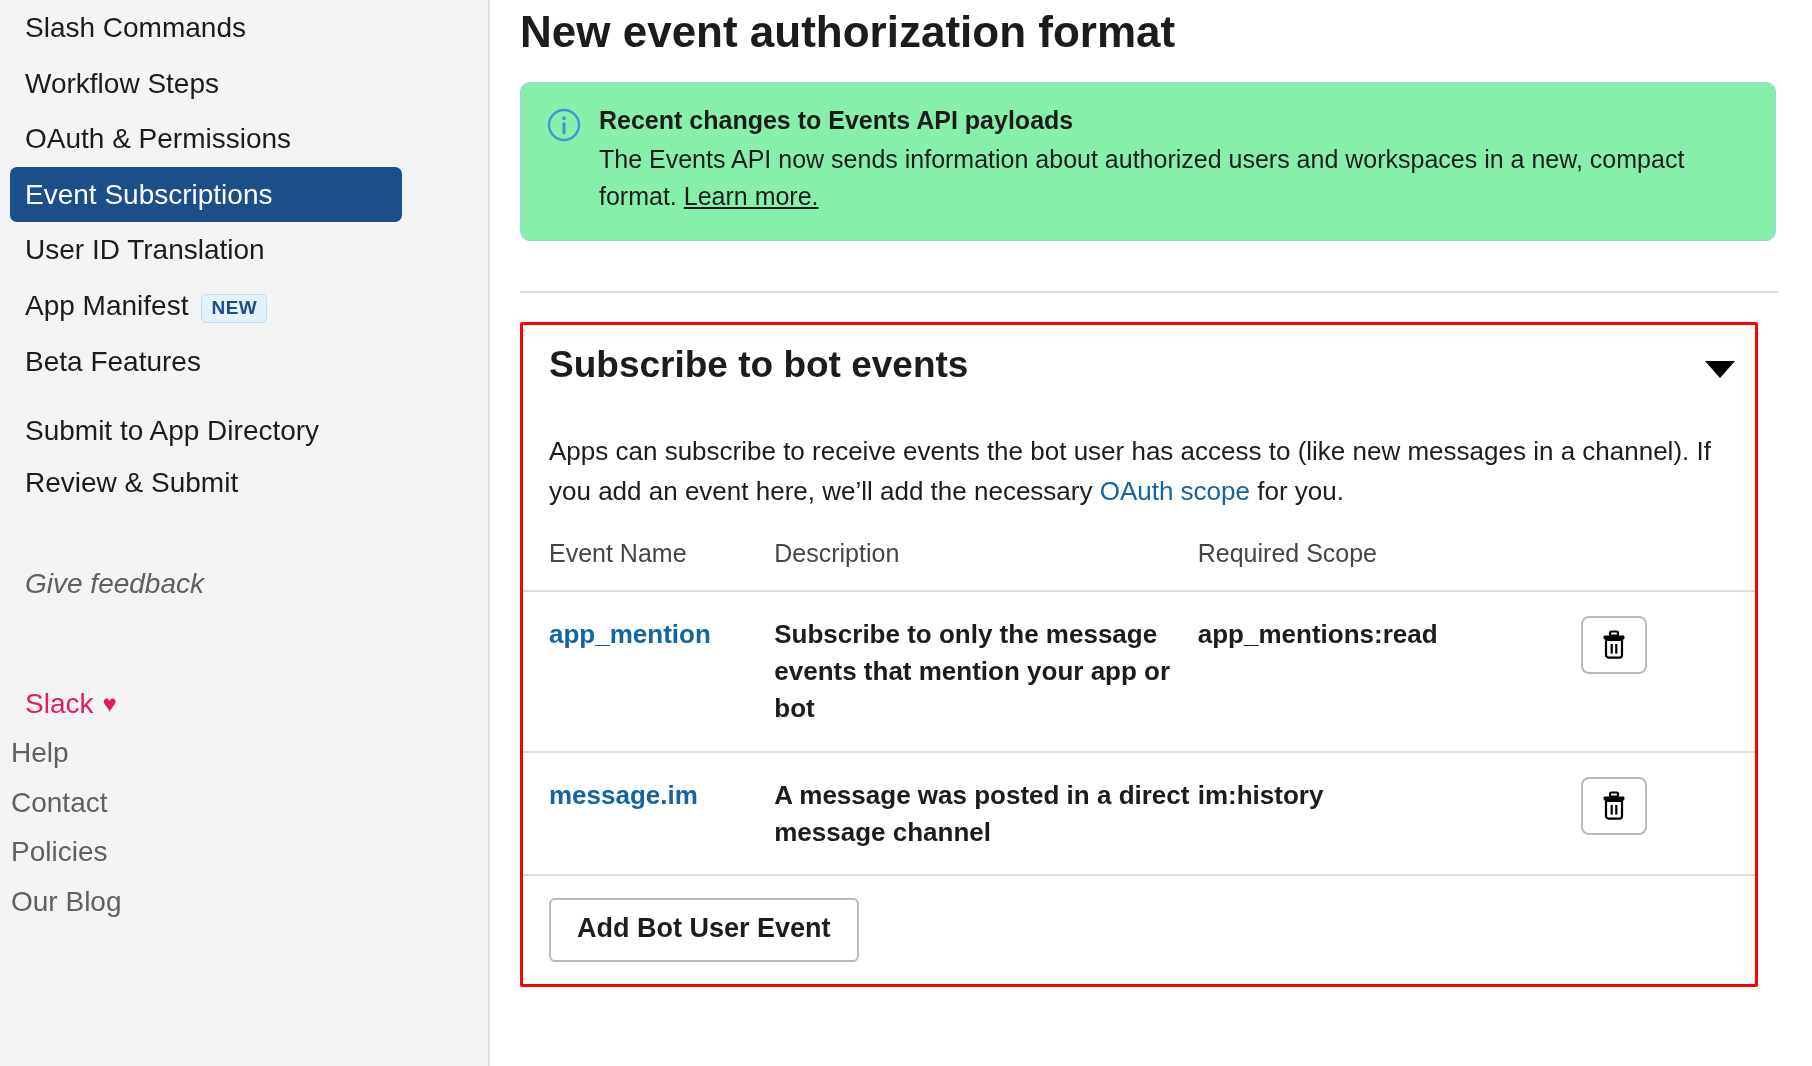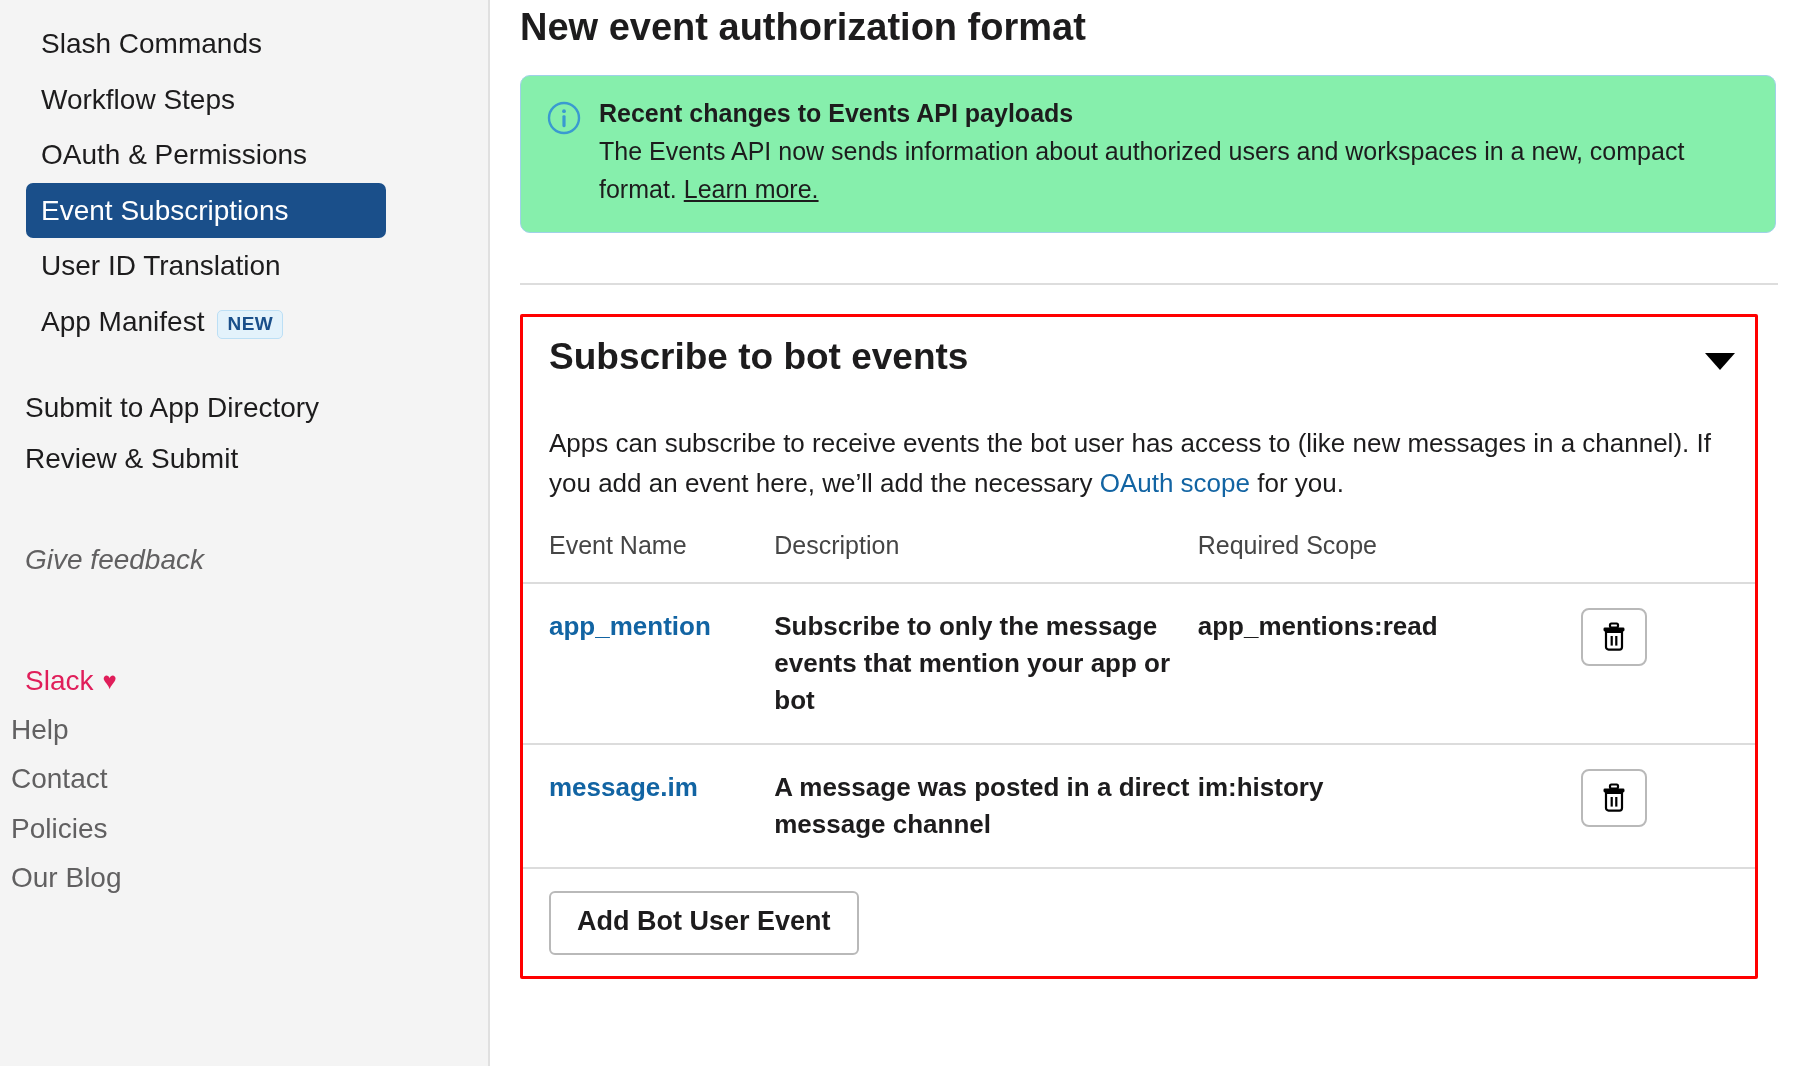--- a/index.html
+++ b/index.html
@@ -29,21 +29,21 @@
     height: 1066px;
     background: #f4f4f4;
     border-right: 2px solid #e0e0e0;
     box-sizing: border-box;
     padding: 0;
     position: relative;
     overflow: hidden;
   }
   .nav-list {
     list-style: none;
-    margin: 16px;
+    margin: 0;
     padding: 0;
   }
   .nav-item {
     font-size: 28px;
     line-height: 1.2;
     color: #1d1c1d;
     padding: 11px 0 11px 25px;
     cursor: pointer;
     white-space: nowrap;
   }
@@ -113,21 +113,21 @@
     flex: 1;
     height: 1066px;
     background: #ffffff;
     position: relative;
     overflow: hidden;
   }
   .main-inner {
     padding: 0 0 0 30px;
   }
   .page-title {
-    font-size: 38px;
+    font-size: 44px;
     font-weight: 700;
     color: #1d1c1d;
     margin: 0;
     padding: 4px 0 0 0;
     line-height: 1.25;
   }
 
   
   .info-banner {
     margin-top: 23px;
@@ -289,20 +289,21 @@
     <ul class="nav-list">
       <li class="nav-item">Slash Commands</li>
       <li class="nav-item">Workflow Steps</li>
       <li class="nav-item">OAuth &amp; Permissions</li>
       <li class="nav-item active">Event Subscriptions</li>
       <li class="nav-item">User ID Translation</li>
       <li class="nav-item with-badge">
         <span>App Manifest</span>
         <span class="badge-new">NEW</span>
       </li>
+      <li class="nav-item">Beta Features</li>
     </ul>
 
     <div class="section-heading">Submit to App Directory</div>
 
     <div class="nav-item">Review &amp; Submit</div>
 
     <div class="spacer-lg"></div>
 
     <div class="nav-muted">Give feedback</div>
 

